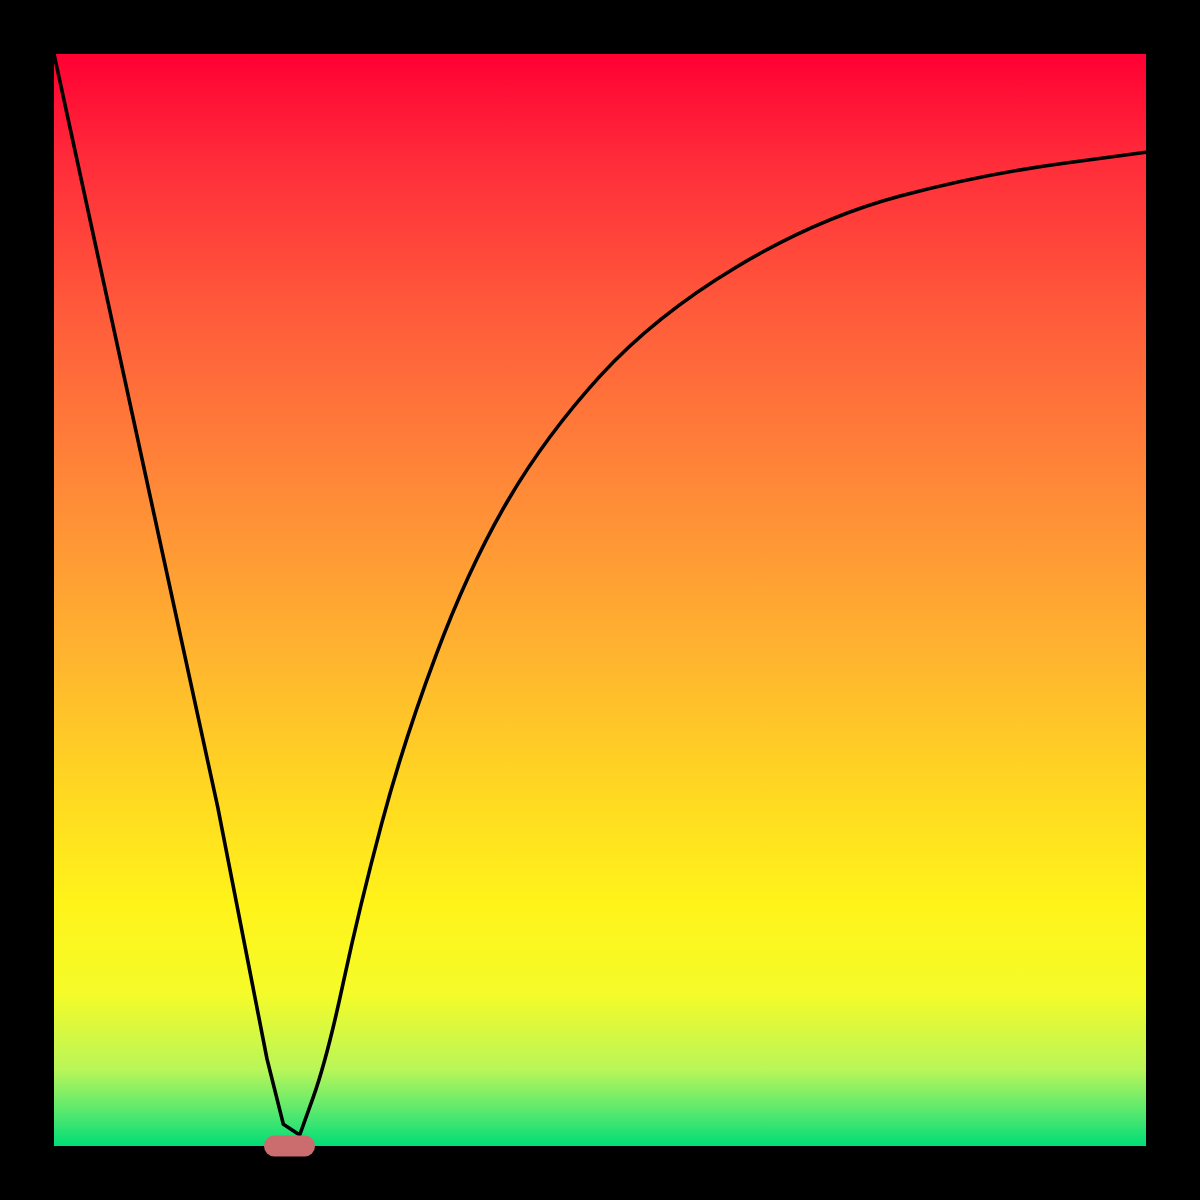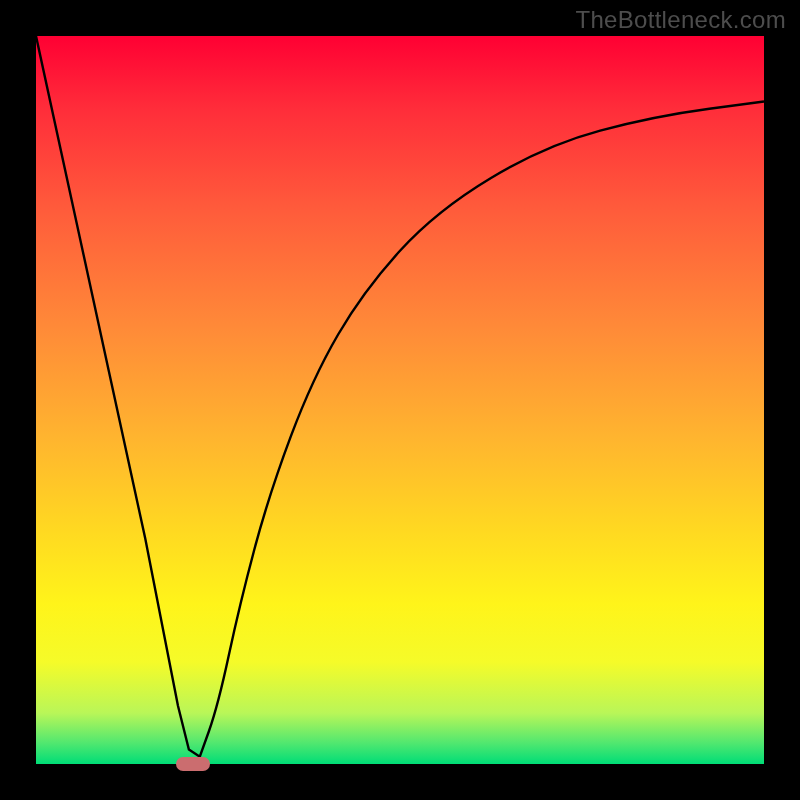--- a/index.html
+++ b/index.html
@@ -64,21 +64,20 @@
     width: 728px;
     height: 728px;
     z-index: 4;
   }
 </style>
 </head>
 <body>
 
 <div class="frame">
 
-  <div class="watermark">TheBottleneck.com</div>
 
   <div class="plot-area">
 
     <svg class="curve" viewBox="0 0 728 728" preserveAspectRatio="none">
       <path id="curve-path" d="M 0 0 L 36.4 167.43999999999994 L 72.8 334.88 L 109.2 502.32 L 141.96 669.76 L 152.88 713.44 L 163.8 720.72 Q 163.8 720.72 172.9 695.24 Q 182 669.76 192.92000000000002 618.8 Q 203.84000000000003 567.84 218.40000000000003 513.24 Q 232.96 458.64 254.8 400.4 Q 276.64 342.15999999999997 302.12 298.48 Q 327.6 254.8 364 214.76000000000002 Q 400.40000000000003 174.72000000000003 455 141.96000000000004 Q 509.59999999999997 109.20000000000005 564.1999999999999 94.64000000000004 Q 618.8 80.08000000000004 673.4 72.80000000000001 T 728 65.51999999999998" fill="none" stroke="#000" stroke-width="2.4"></path>
     </svg>
 
     <div id="marker" class="marker" style="left: 156.52px; top: 728px; background: rgb(203, 109, 111);"></div>
 
   </div>

